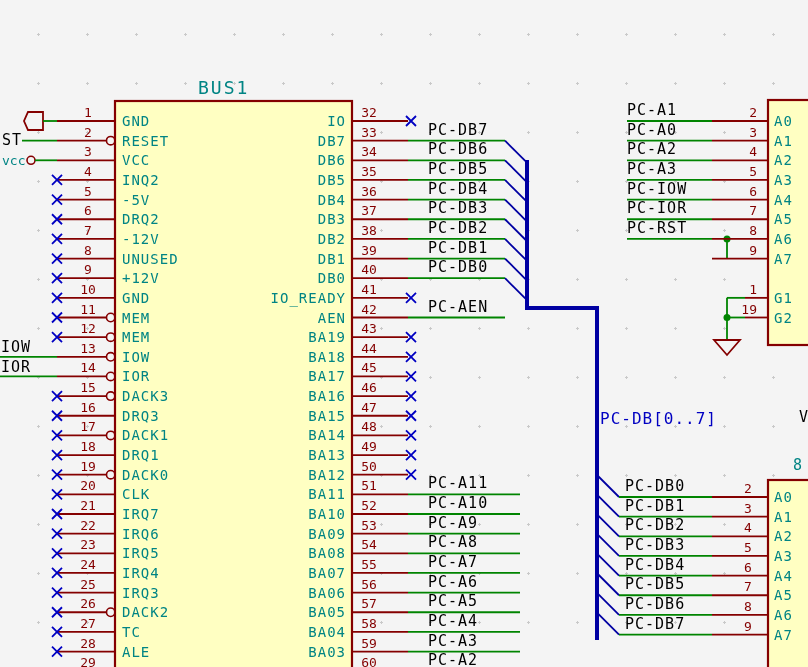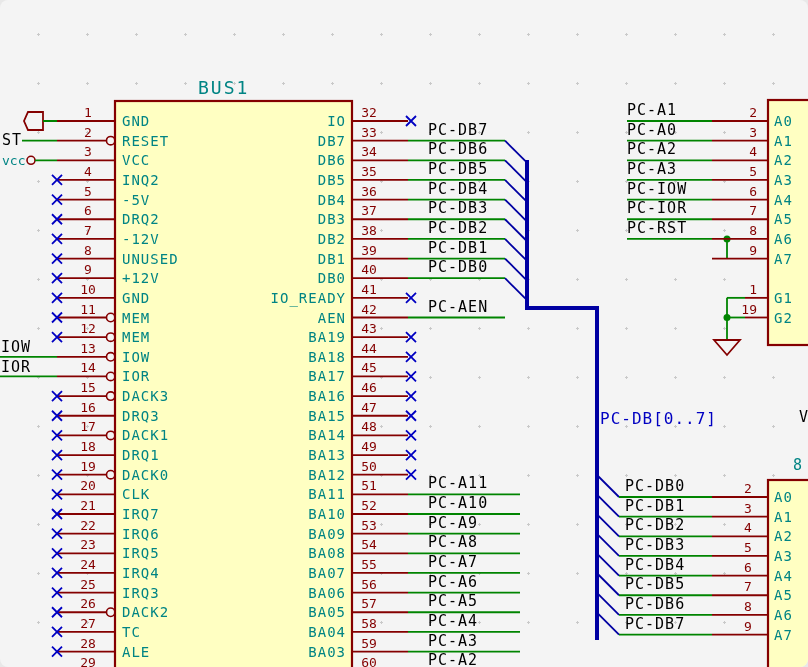--- a/index.html
+++ b/index.html
@@ -1,20 +1,20 @@
 <!DOCTYPE html>
 <html><head>
 <meta charset="utf-8">
 <style>
   html,body{margin:0;padding:0;background:#e8e8e8;}
   .canvas{
     position:relative;width:808px;height:667px;overflow:hidden;
     background-color:#F4F4F4;
     background-image:radial-gradient(circle,#C9C9C9 1px,rgba(0,0,0,0) 1.4px);
-    background-size:49px 49px;background-position:14px 10px;border-radius:8px;
+    background-size:49px 49px;background-position:14px 10px;
   }
   svg{position:absolute;left:0;top:0;}
   text{font-family:"DejaVu Sans Mono",monospace;}
   .pn{fill:#840000;font-size:13px;}
   .pname{fill:#008484;font-size:14px;letter-spacing:1px;}
   .lbl{fill:#000000;font-size:15px;letter-spacing:1px;}
   .vcctxt{fill:#008484;font-size:13px;}
   .buslbl{fill:#0000C2;font-size:16px;letter-spacing:1px;}
   .ref{fill:#008484;font-size:18px;letter-spacing:2px;}
   .ref8{fill:#008484;font-size:15px;}

